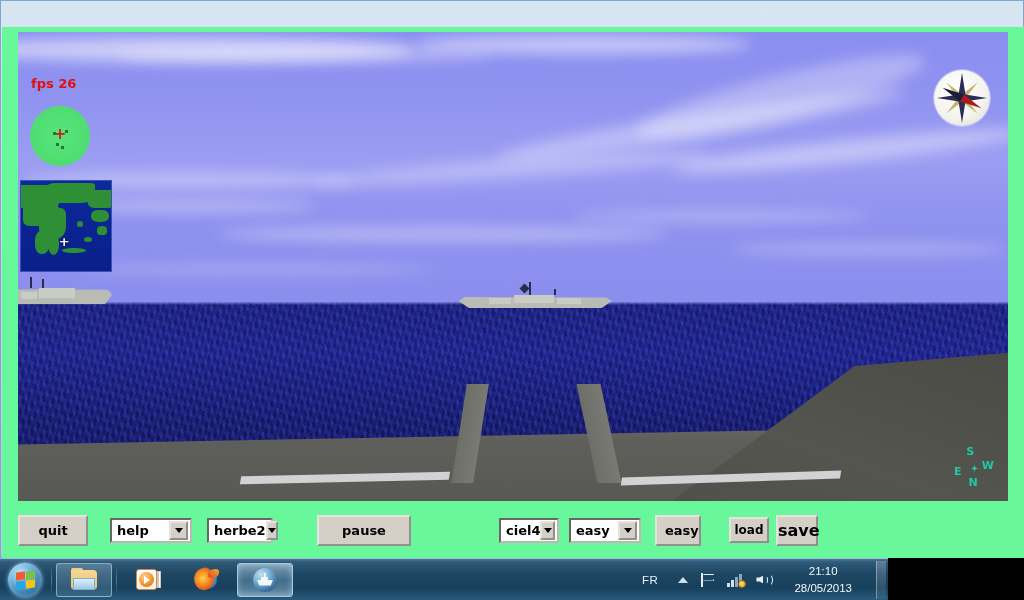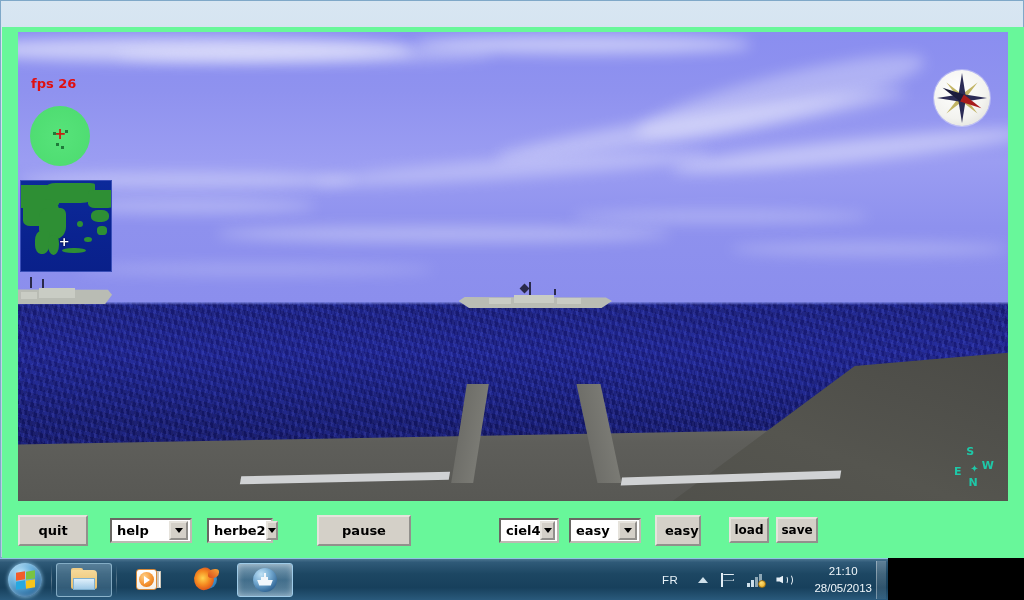--- a/index.html
+++ b/index.html
@@ -224,21 +224,21 @@
   .btn {
     background: #d4d0c8;
     border: 2px outset #e6e3dc;
     padding: 6px 8px; text-align: center;
     cursor: default; user-select: none;
   }
   .btn.quit { width: 70px; margin-left: 16px; }
   .btn.pause { width: 94px; margin-left: 44px; }
   .btn.help { width: 46px; margin-left: 14px; }
   .btn.load { width: 40px; margin-left: 28px; padding: 4px 0; font-size: 12px; }
-  .btn.save { width: 42px; margin-left: 7px; padding: 4px 0; font-size: 12px; }
+  .btn.save { width: 42px; margin-left: 7px; padding: 4px 0; font-size: 16px; }
 
   .select {
     background: #fff;
     border: 2px inset #bdb9b2;
     height: 25px; display: flex; align-items: center;
     padding-left: 5px; position: relative;
   }
   .select .val { flex: 1 1 auto; white-space: nowrap; }
   .select .arrowbox {
     width: 19px; height: 19px; margin-right: 2px;
@@ -394,21 +394,21 @@
     background: #e4eef5; clip-path: polygon(0 25%, 45% 25%, 100% 0, 100% 100%, 45% 75%, 0 75%);
   }
   .ic-vol .w1, .ic-vol .w2 {
     position: absolute; border: 1.5px solid #e4eef5; border-left-color: transparent;
     border-top-color: transparent; border-bottom-color: transparent; border-radius: 50%;
   }
   .ic-vol .w1 { left: 7px; top: 3px; width: 5px; height: 8px; }
   .ic-vol .w2 { left: 9px; top: 1px; width: 8px; height: 12px; }
   #clock {
     color: #f0f7fb; font-size: 11.5px; text-align: center; line-height: 1.45;
-    margin-left: 14px; margin-right: 0; white-space: nowrap;
+    margin-left: 14px; margin-right: 20px; white-space: nowrap;
   }
   #showdesk {
     width: 10px; height: 38px; margin-left: 4px;
     background: linear-gradient(180deg, rgba(255,255,255,.22), rgba(255,255,255,.06));
     border-left: 1px solid rgba(255,255,255,.35);
   }
 </style>
 </head>
 <body>
 

